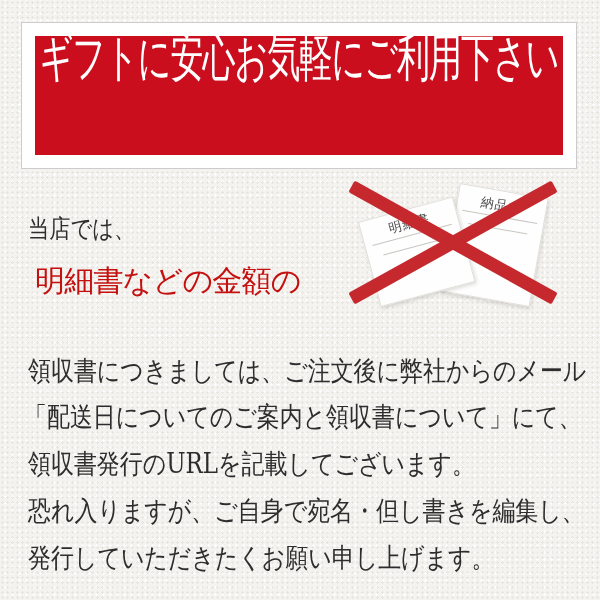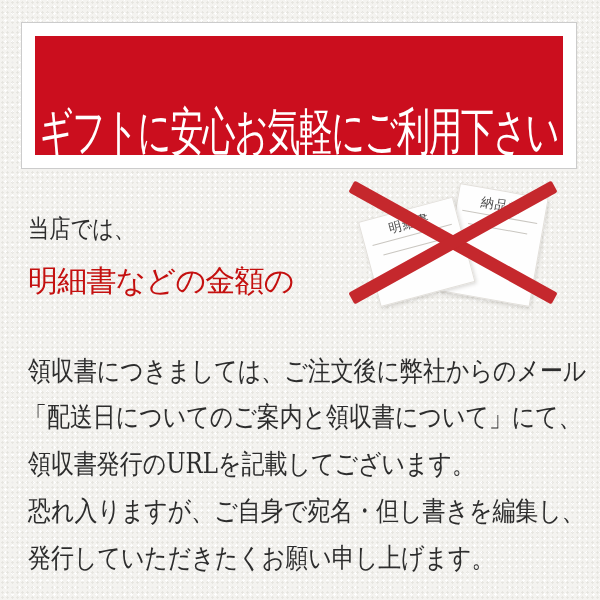--- a/index.html
+++ b/index.html
@@ -19,21 +19,21 @@
 
   
   .banner-frame {
     position:absolute; left:21px; top:22px; width:554px; height:145px;
     background:var(--paper_white,#fff);
     border:1px solid var(--frame_border,#ccc);
   }
   .banner {
     position:absolute; inset:13px;
     background:var(--banner_red,#cb0e1e);
-    display:flex; align-items:flex-end; justify-content:center;
+    display:flex; align-items:flex-start; justify-content:center;
   }
   .banner-text {
     color:#ffffff; font-size:33px; letter-spacing:-1px; white-space:nowrap;
     transform:scaleY(1.55); transform-origin:center;
   }
 
   
   .illustration { position:absolute; left:343px; top:176px; width:222px; height:136px; }
   .doc {
     position:absolute; background:#fefefe;
@@ -57,21 +57,21 @@
   }
   .bar1 { transform:rotate(29deg); }
   .bar2 { transform:rotate(-29deg); }
 
   
   .line { position:absolute; left:28px; white-space:nowrap; line-height:1.1; }
   .dark  { color:var(--dark_text,#2d2d2d); font-size:27px;
            transform:scaleX(0.85); transform-origin:0 50%; }
   .red-large { color:var(--text_red,#c4100f); font-size:30px; letter-spacing:-0.8px; }
   .l1 { top:215px; font-size:25px; }
-  .l2 { top:264px; }
+  .l2 { top:264px;margin-left:7px; }
   .l3 { top:308px; }
   .l4 { top:356px; }
   .l5 { top:402px; left:24px; }
   .l6 { top:449px; }
   .l7 { top:496px; }
   .l8 { top:543px; }
 </style>
 </head>
 <body>
 

